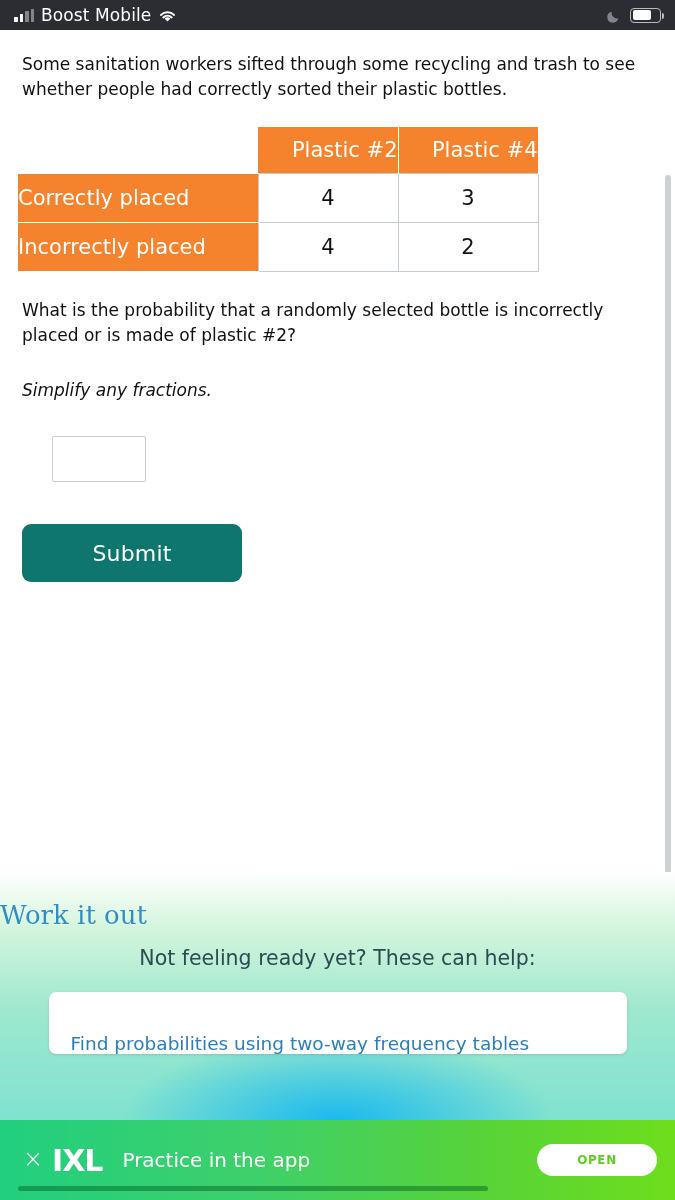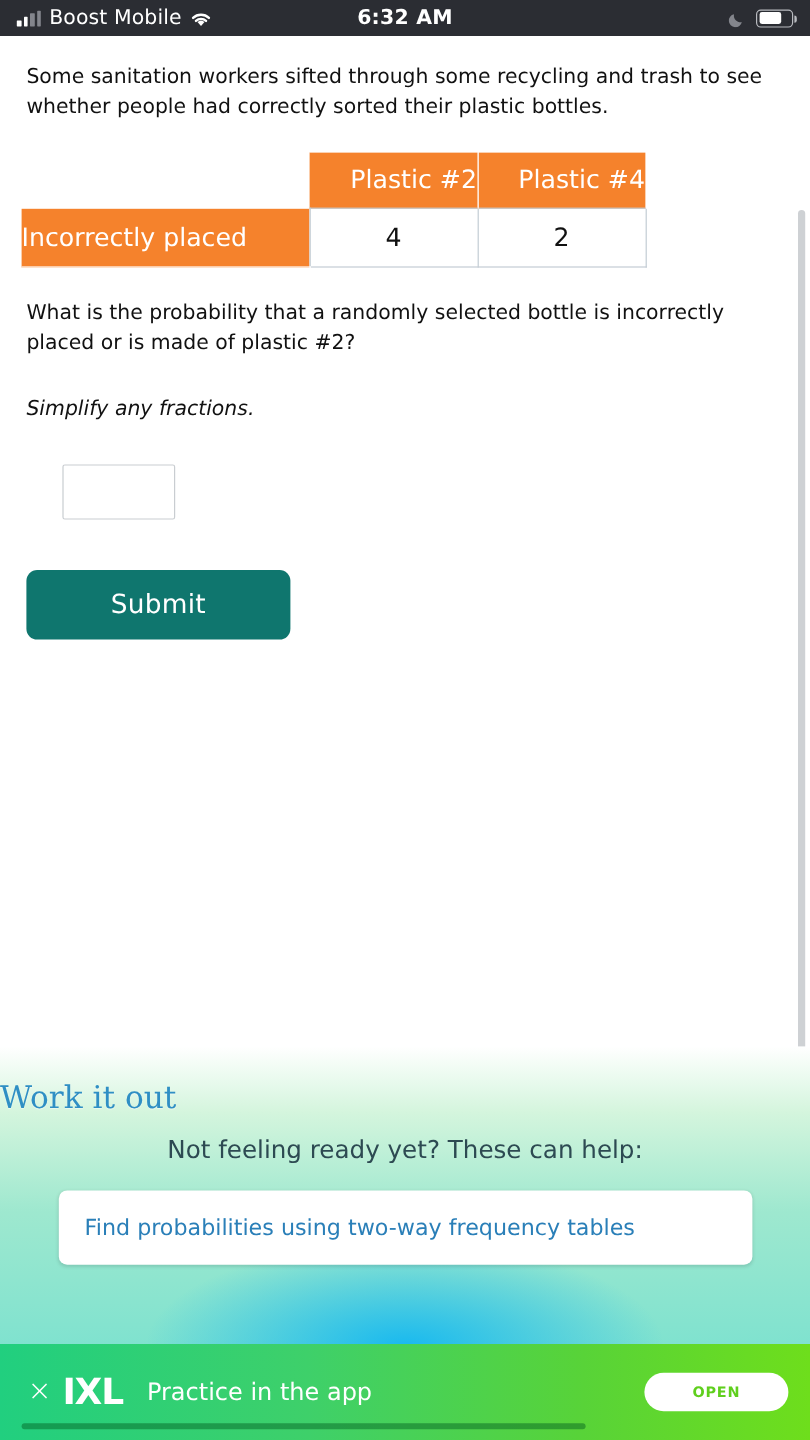--- a/index.html
+++ b/index.html
@@ -107,21 +107,21 @@
     font-family:"DejaVu Serif", serif; padding-top:28px;
     text-shadow:0 1px 1px rgba(255,255,255,0.5);
   }
   .workout-sub {
     text-align:center; color:#2d4a52; font-size:20.5px;
     padding-top:16px; font-family:"DejaVu Sans", sans-serif;
   }
   .skill-card {
     margin:22px auto 4px auto; width:578px; height:62px;
     background:#ffffff; border-radius:7px;
-    display:flex; align-items:center; padding-left:22px;
+    display:flex; align-items:flex-end; padding-left:22px;
     box-shadow:0 1px 3px rgba(0,0,0,0.12);
     color:#2a7fb8; font-size:18.5px;
   }
   .skill-card.second { margin-top:18px; }
 
   
   .appbanner {
     position:absolute; left:0; right:0; bottom:0; height:80px;
     background:linear-gradient(90deg,#21cf7f 0%, #3ed06a 38%, #58d338 72%, #6ede1c 100%);
     display:flex; align-items:center; padding:0 18px;
@@ -169,21 +169,20 @@
     </span>
     <span class="carrier">Boost Mobile</span>
     <span class="wifi">
       <svg width="19" height="14" viewBox="0 0 19 14">
         <path d="M9.5 12.6 L6.6 9.4 a4.4 4.4 0 0 1 5.8 0 Z" fill="#ffffff"></path>
         <path d="M2.9 5.9 a9.6 9.6 0 0 1 13.2 0" stroke="#ffffff" stroke-width="2" fill="none" stroke-linecap="round"></path>
         <path d="M5.3 8.4 a6.2 6.2 0 0 1 8.4 0" stroke="#ffffff" stroke-width="2" fill="none" stroke-linecap="round"></path>
       </svg>
     </span>
   </div>
-  <div class="clock">6:32 AM</div>
   <div class="sb-right">
     <span class="moon">
       <svg width="14" height="14" viewBox="0 0 14 14">
         <path d="M11.2 9.3A5.4 5.4 0 0 1 4.7 2.8 5.5 5.5 0 1 0 11.2 9.3Z" fill="#83858c"></path>
       </svg>
     </span>
     <span class="battery">
       <span class="fill" style="width:70%"></span>
     </span>
   </div>
@@ -195,20 +194,25 @@
 
   <div class="table-wrap">
     <table class="freq">
       <tbody>
           <tr>
         <td class="hdr-blank"></td>
         <th class="colhead">Plastic #2</th>
         <th class="colhead last">Plastic #4</th>
       </tr>
       <tr>
+        <th class="rowhead top">Correctly placed</th>
+        <td class="cell">4</td>
+        <td class="cell">3</td>
+      </tr>
+      <tr>
         <th class="rowhead">Incorrectly placed</th>
         <td class="cell">4</td>
         <td class="cell">2</td>
       </tr>
     </tbody>
       </table>
   </div>
 
   <p class="qtext" style="margin-top:26px;">What is the probability that a randomly selected bottle is incorrectly placed or is made of plastic #2?</p>
 

